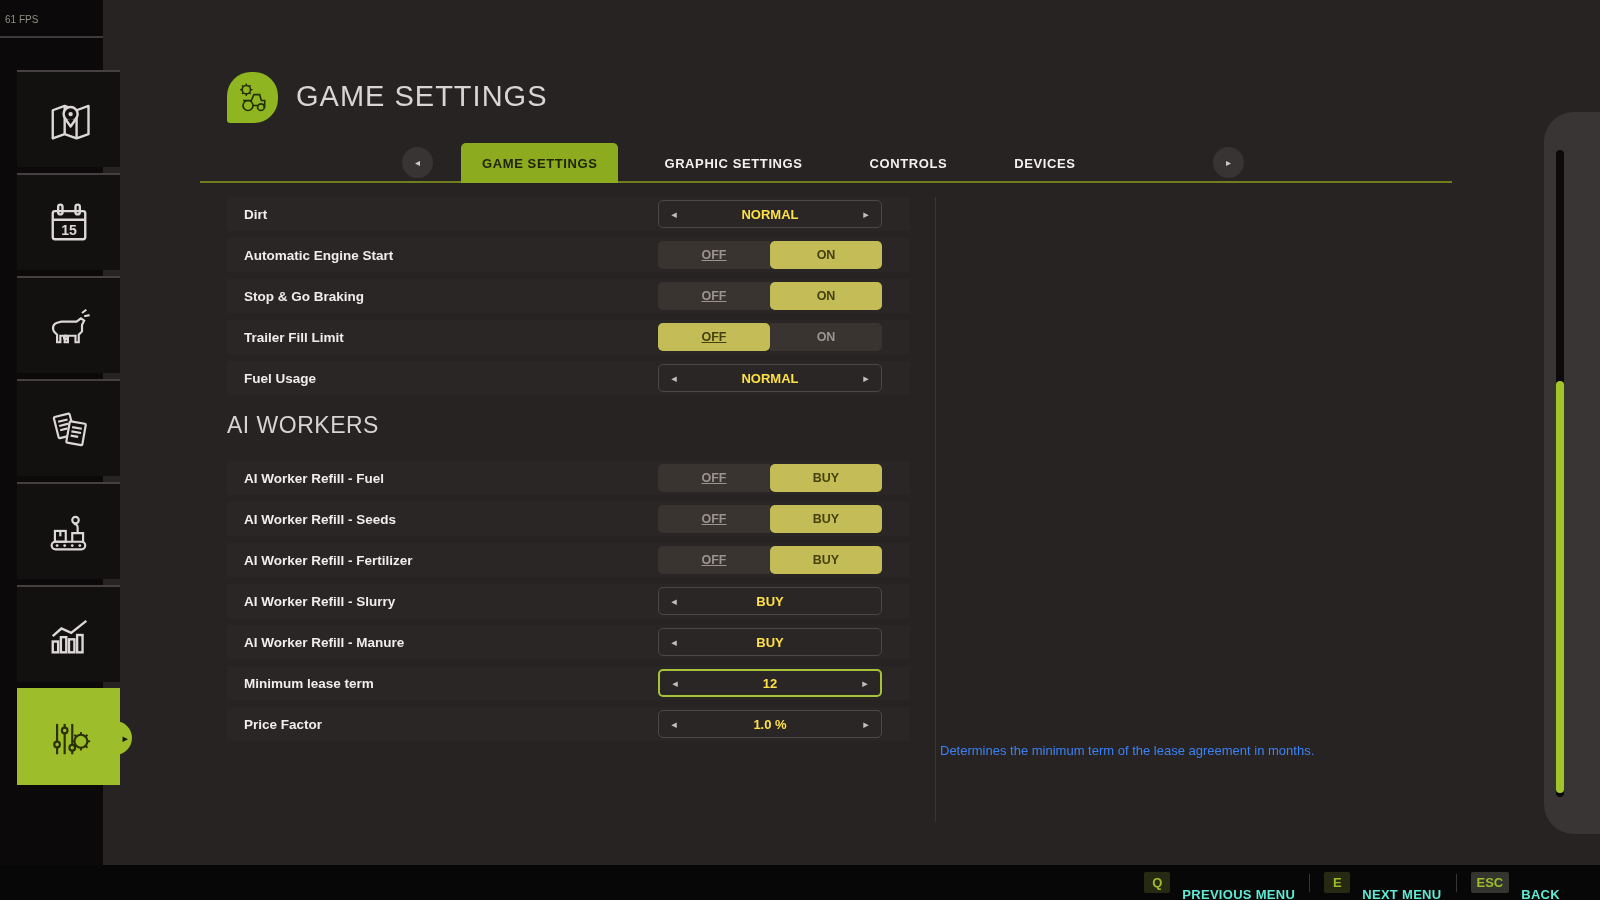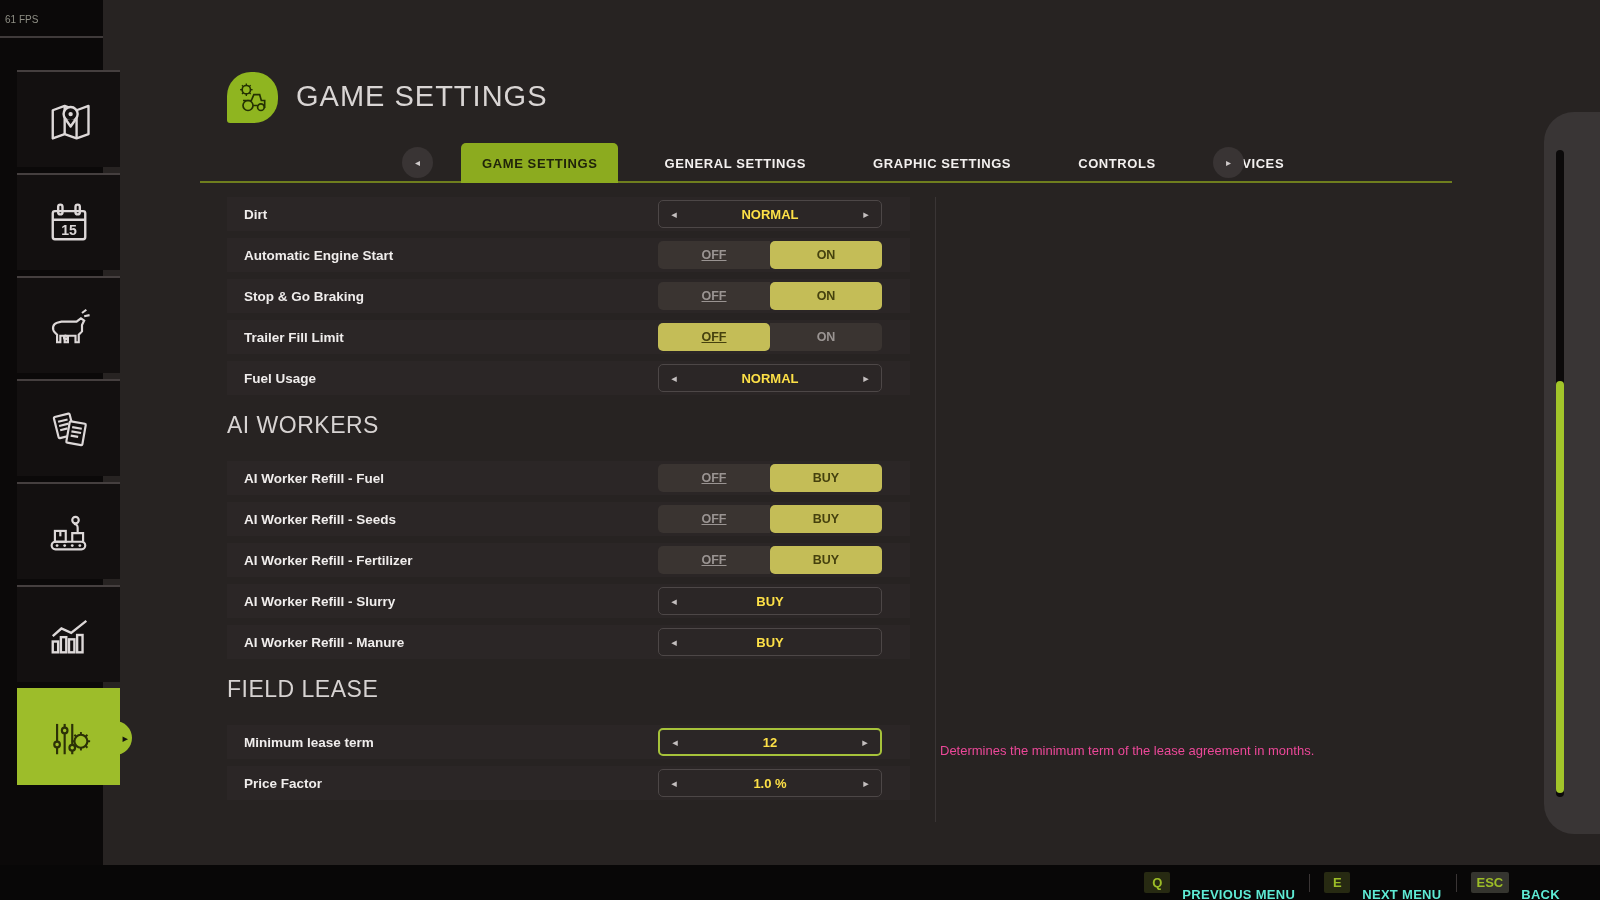--- a/index.html
+++ b/index.html
@@ -86,21 +86,21 @@
   .selector {
     width:100%; display:flex; align-items:center; justify-content:space-between;
     border:1px solid #4d4747; border-radius:5px; padding:0 9px; background:transparent;
   }
   .selector.focused { border:2px solid #a6c23a; }
   .selector .arrow { font-size:11px; color:#c4bfbf; cursor:pointer; width:12px; text-align:center; }
   .selector .arrow.hidden { visibility:hidden; }
   .selector .value { font-size:13px; font-weight:bold; color:#fde047; }
   
   .v-divider { position:absolute; left:935px; top:197px; width:1px; height:625px; background:#3a3535; }
-  .description { position:absolute; left:940px; top:743px; width:560px; font-size:13px; color:#ec4899; z-index:2; }
+  .description { position:absolute; left:940px; top:743px; width:560px; font-size:13px; color:#3b82f6; z-index:2; }
   
   .scroll-holder {
     position:absolute; left:1544px; top:112px; width:56px; height:722px;
     background:#393535; border-radius:30px 0 0 30px; z-index:1;
   }
   .scroll-track {
     position:absolute; left:1556px; top:150px; width:8px; height:647px;
     background:#0c0a0a; border-radius:4px; z-index:2;
   }
   .scroll-thumb {
@@ -249,21 +249,20 @@
     <circle cx="18" cy="33" r="6"></circle>
       <circle cx="33.5" cy="35" r="4"></circle>
     <path d="M24 33 h5.5 M12 27 h10 l3 -7 h7 l2 7 h4 v8 h-1"></path>
   </svg>
 </div>
 <div class="page-title">GAME SETTINGS</div>
 
 <div class="tab-arrow left">◂</div>
 <div class="tabs" id="tabs">
     <div class="tab active">GAME SETTINGS</div>
-    <div class="tab">GENERAL SETTINGS</div>
     <div class="tab">GRAPHIC SETTINGS</div>
     <div class="tab">CONTROLS</div>
     <div class="tab">DEVICES</div>
   </div>
 <div class="tab-arrow right">▸</div>
 <div class="tab-underline"></div>
 
 <div class="settings-list" id="settings-list">
     <div class="row">
       <span class="row-label">Dirt</span>
@@ -353,21 +352,20 @@
     <div class="row">
       <span class="row-label">AI Worker Refill - Manure</span>
       <div class="control">
         <div class="selector">
           <span class="arrow left">◂</span>
           <span class="value">BUY</span>
           <span class="arrow right hidden">▸</span>
         </div>
       </div>
     </div>
-    <div class="section-title">FIELD LEASE</div>
     <div class="row">
       <span class="row-label">Minimum lease term</span>
       <div class="control">
         <div class="selector focused">
           <span class="arrow left">◂</span>
           <span class="value">12</span>
           <span class="arrow right">▸</span>
         </div>
       </div>
     </div>

